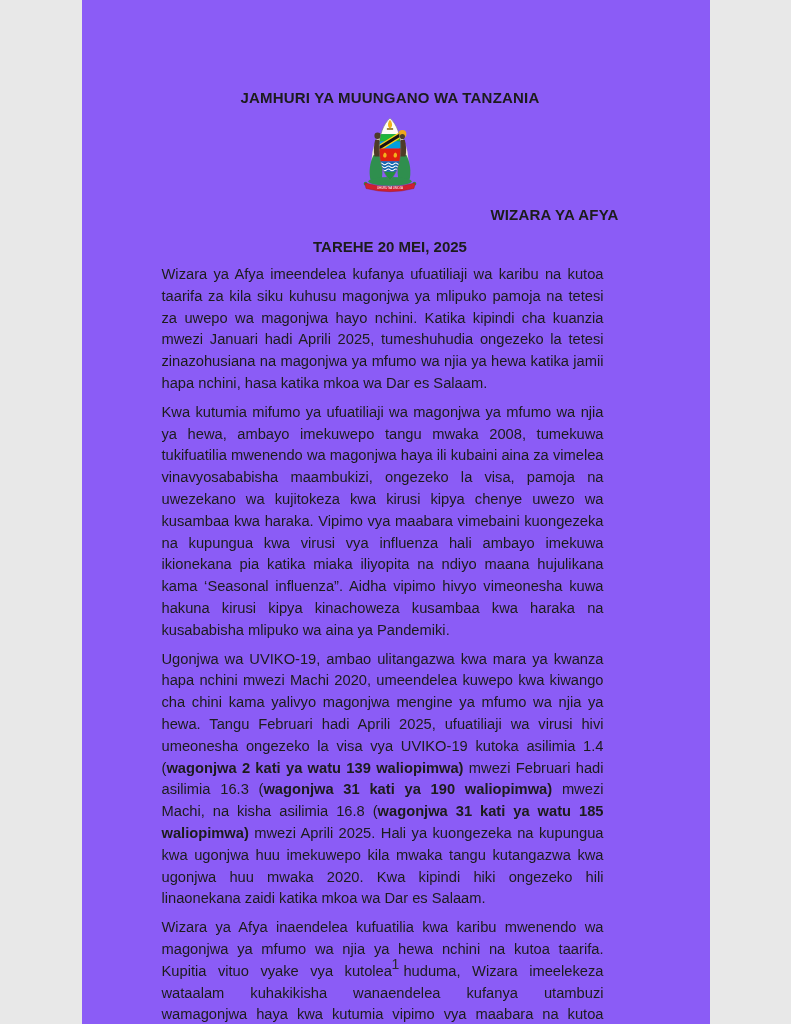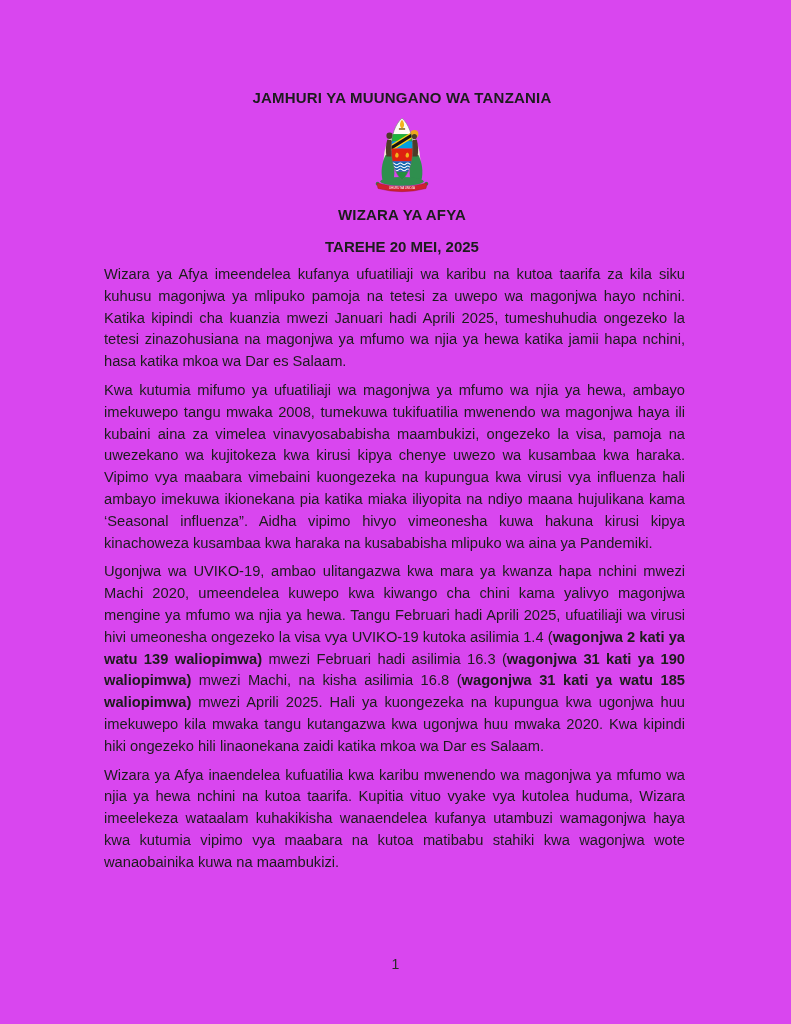--- a/index.html
+++ b/index.html
@@ -1,42 +1,42 @@
 <!DOCTYPE html>
 <html><head>
 <meta charset="utf-8">
 <style>
   html, body { margin: 0; padding: 0; background: #e8e8e8; }
   .sheet {
     position: relative;
-    width: 791px;
+    width: 628px;
     height: 1024px;
     margin: 0 auto;
-    background: #d946ef;
+    background: #8b5cf6;
     box-sizing: border-box;
-    padding: 90px 91px 0 104px;
+    padding: 90px 91px 0 80px;
     font-family: "Liberation Sans", sans-serif;
     color: #1c1c1c;
     overflow: hidden;
   }
   .country {
     margin: 0;
     font-size: 15px;
     line-height: 16px;
     font-weight: bold;
     text-align: center;
     letter-spacing: 0.2px;
   }
   .emblem-row { margin-top: 7px; text-align: center; line-height: 0; }
   .ministry {
     margin: 11px 0 0 0;
     font-size: 15px;
     line-height: 16px;
     font-weight: bold;
-    text-align: center;
+    text-align: right;
     letter-spacing: 0.2px;
   }
   .doc-title {
     margin: 28px 0 0 0;
     font-size: 15px;
     line-height: 22px;
     font-weight: bold;
     text-align: center;
     letter-spacing: 0.1px;
   }

